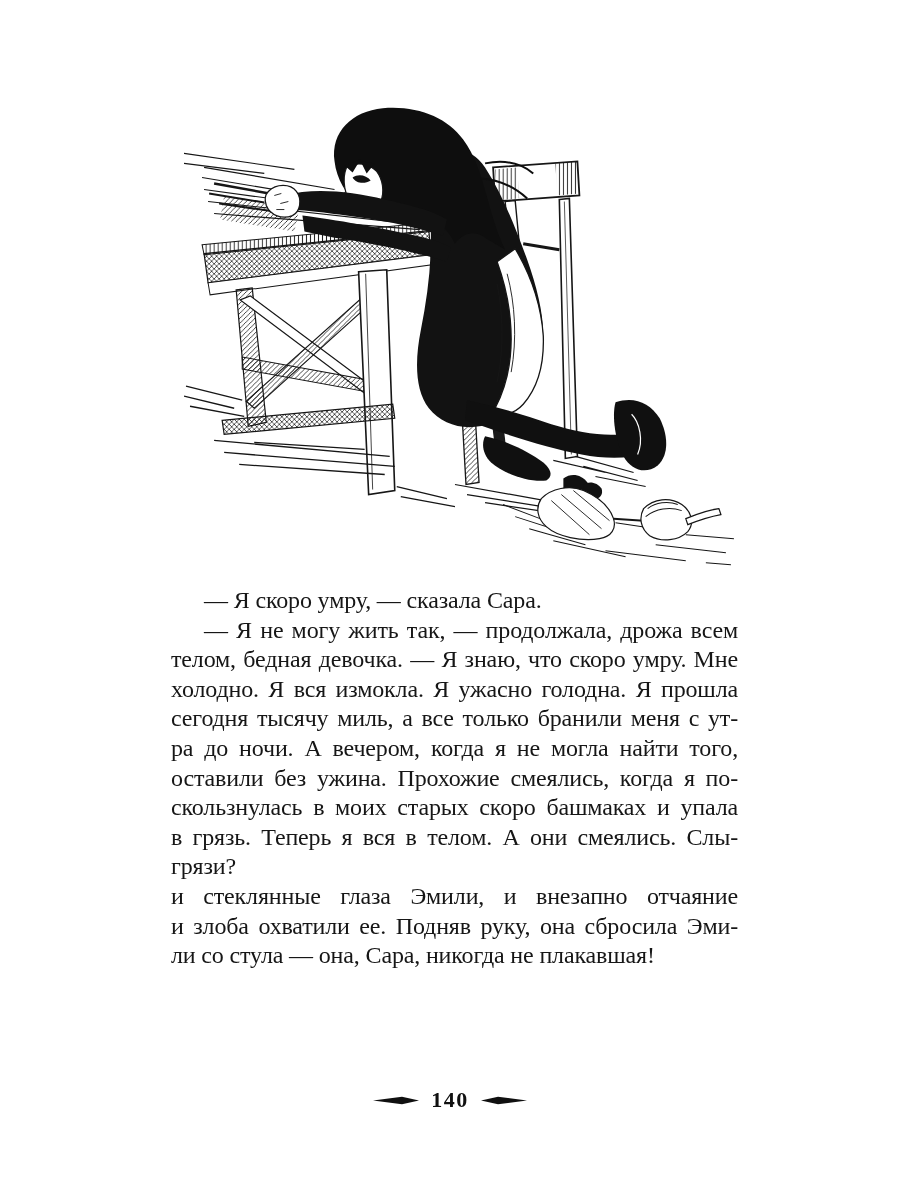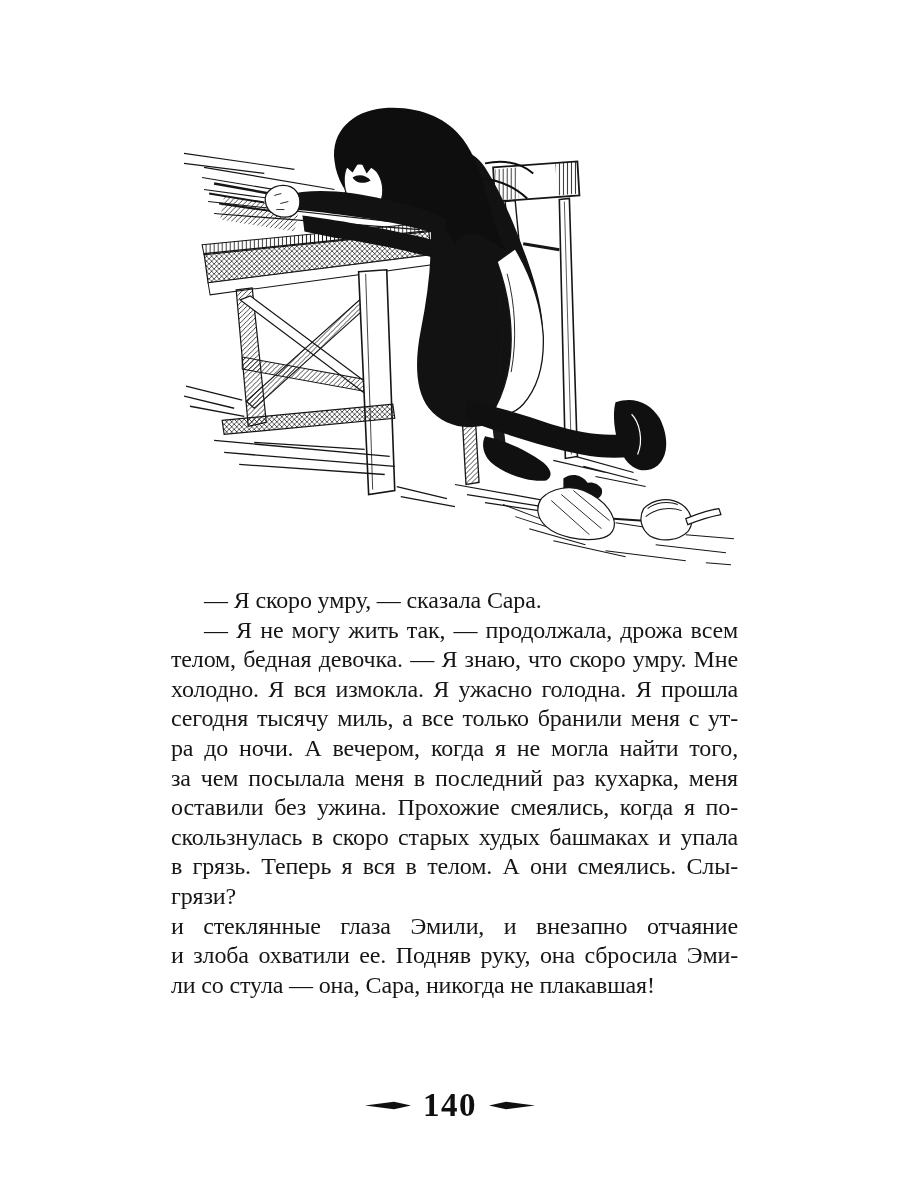--- a/index.html
+++ b/index.html
@@ -8,21 +8,21 @@
   .art{position:absolute;left:184px;top:103px;width:562px;height:472px;}
   .art svg{width:100%;height:100%;display:block;}
   .textblock{position:absolute;left:171px;top:586px;width:567px;color:#161616;
              font-size:24px;line-height:29.6px;letter-spacing:-0.15px;}
   .ln{height:29.6px;overflow:visible;}
   .j{text-align:justify;text-align-last:justify;}
   .ind{text-indent:33px;}
   .ind-sm{text-indent:9px;}
   .folio{position:absolute;top:1089px;left:0;width:900px;display:flex;
          justify-content:center;align-items:center;gap:12px;color:#101010;}
-  .folio-num{font-size:33px;font-weight:bold;letter-spacing:1.5px;line-height:1;}
+  .folio-num{font-size:22px;font-weight:bold;letter-spacing:1.5px;line-height:1;}
   .orn{display:block;}
 </style>
 </head>
 <body>
 
 <div class="page">
 
   <div class="art">
     <svg viewBox="0 0 560 470" xmlns="http://www.w3.org/2000/svg" aria-label="Девочка в тёмном платье уснула за деревянным столом, положив голову на руки; она сидит на стуле с высокой спинкой, ноги в башмаках вытянуты, на полу лежит сброшенная кукла">
       <defs>
@@ -149,23 +149,22 @@
     </svg>
   </div>
 
   <div class="textblock">
     <div class="ln ind">— Я скоро умру, — сказала Сара.</div>
     <div class="ln ind j">— Я не могу жить так, — продолжала, дрожа всем</div>
     <div class="ln j">телом, бедная девочка. — Я знаю, что скоро умру. Мне</div>
     <div class="ln j">холодно. Я вся измокла. Я ужасно голодна. Я прошла</div>
     <div class="ln j">сегодня тысячу миль, а все только бранили меня с ут-</div>
     <div class="ln j">ра до ночи. А вечером, когда я не могла найти того,</div>
-    <div class="ln j">за чем посылала меня в последний раз кухарка, меня</div>
     <div class="ln j">оставили без ужина. Прохожие смеялись, когда я по-</div>
-    <div class="ln j">скользнулась в скоро старых худых башмаках и упала</div>
+    <div class="ln j">скользнулась в моих старых скоро башмаках и упала</div>
     <div class="ln j">в грязь. Теперь я вся в телом. А они смеялись. Слы-</div>
     <div class="ln">грязи?</div>
     <div class="ln j">и стеклянные глаза Эмили, и внезапно отчаяние</div>
     <div class="ln j">и злоба охватили ее. Подняв руку, она сбросила Эми-</div>
     <div class="ln">ли со стула — она, Сара, никогда не плакавшая!</div>
   </div>
 
   <div class="folio">
     <svg class="orn" width="46" height="9" viewBox="0 0 46 9">
       <polygon points="0,4.5 29,0.8 46,4.5 29,8.2" fill="#101010"></polygon>

